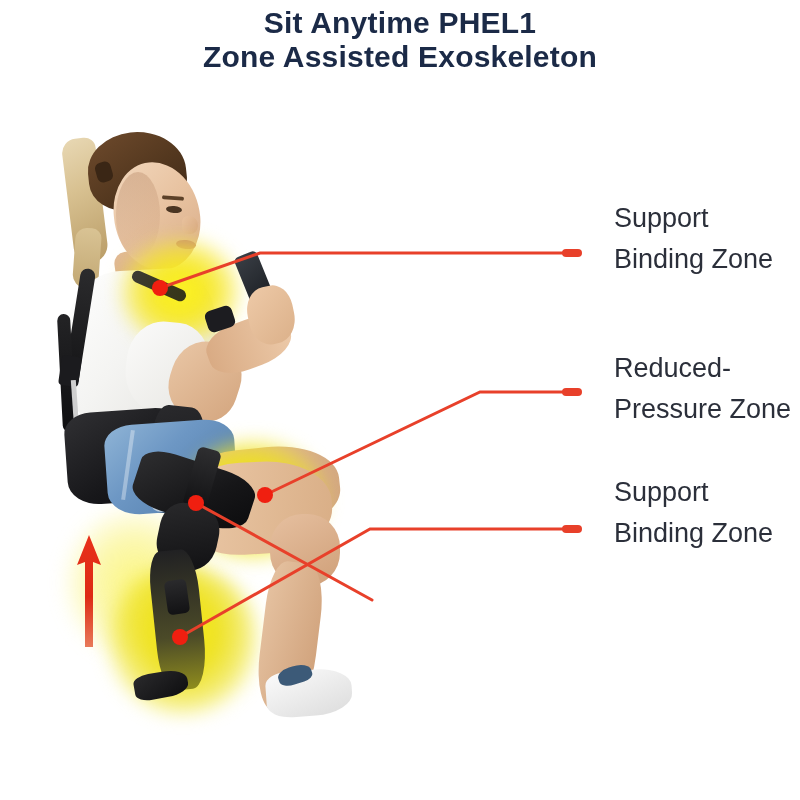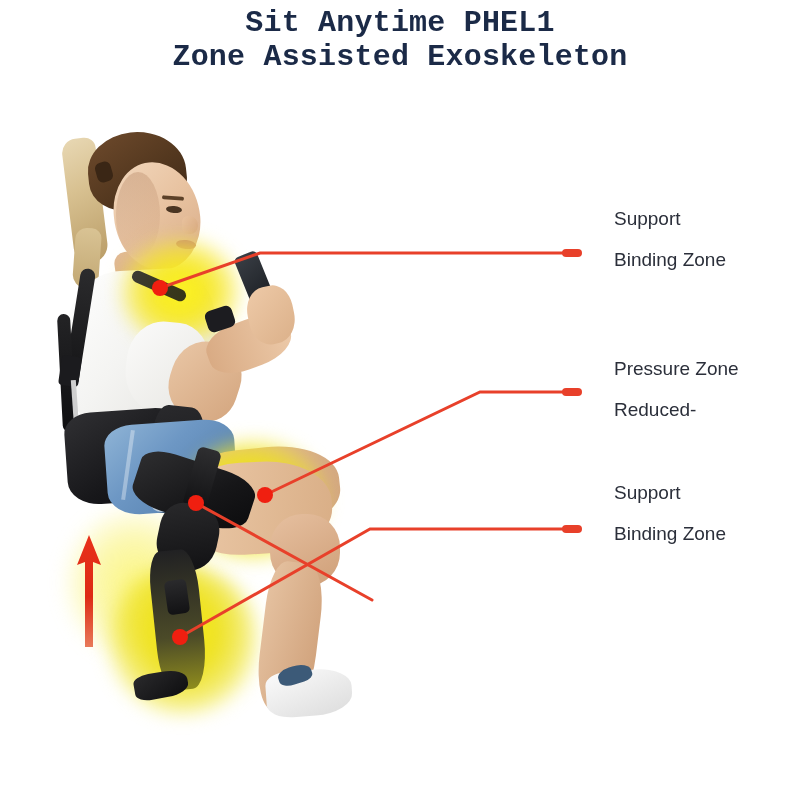--- a/index.html
+++ b/index.html
@@ -22,27 +22,27 @@
     top: 6px;
     left: 0;
     width: 800px;
     text-align: center;
     color: #1b2a47;
     font-weight: bold;
     font-size: 30px;
     line-height: 34px;
     letter-spacing: 0.2px;
   }
-  .title-line { display: block; white-space: nowrap; font-family: Liberation Mono, monospace; }
+  .title-line { display: block; white-space: nowrap; }
 
   
   .callout {
     position: absolute;
     color: #2b2f3a;
-    font-size: 19px;
+    font-size: 27px;
     line-height: 41px;
     white-space: nowrap;
   }
   .callout span { display: block; }
 
   
   #leaders {
     position: absolute;
     left: 0; top: 0;
     width: 800px; height: 800px;
@@ -432,22 +432,22 @@
       <circle cx="196" cy="503" r="8"></circle>
     </g>
   </svg>
 
   <div class="callout" style="left:614px; top:198px;">
     <span>Support</span>
     <span>Binding Zone</span>
   </div>
 
   <div class="callout" style="left:614px; top:348px;">
+    <span>Reduced-</span>
     <span>Pressure Zone</span>
-    <span>Reduced-</span>
   </div>
 
   <div class="callout" style="left:614px; top:472px;">
     <span>Support</span>
     <span>Binding Zone</span>
   </div>
 
 </div>
 
 </body></html>

